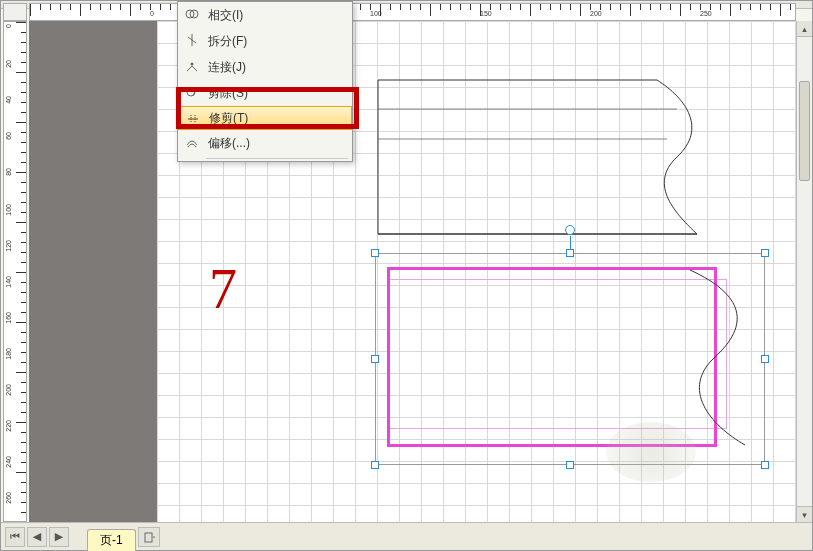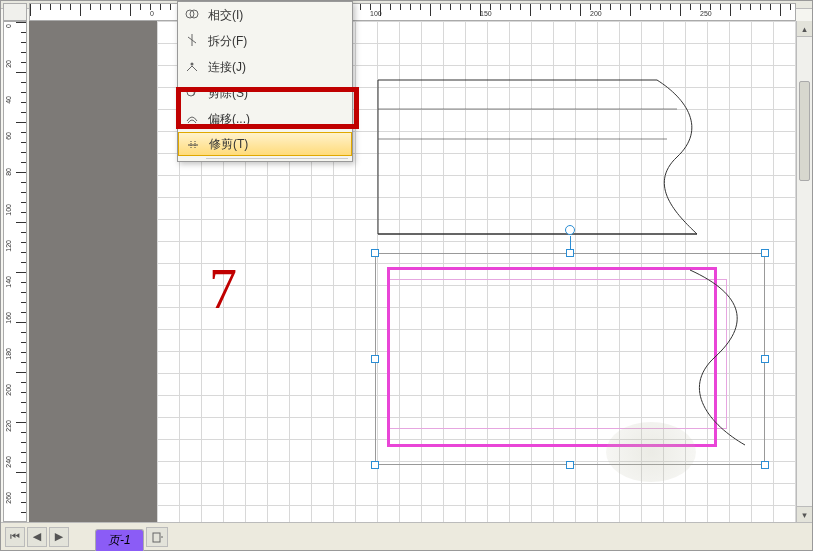--- a/index.html
+++ b/index.html
@@ -56,21 +56,21 @@
 
 .highlight-box { position: absolute; top: 86px; left: 175px; width: 183px; height: 42px; border: 5px solid #c00000; z-index: 60; pointer-events: none; }
 
 .scroll-v { position: absolute; top: 20px; right: 0; width: 16px; bottom: 28px; background: #f0f0ec; border-left: 1px solid #bbb; }
 .scroll-v-btn { height: 16px; background: #e3e3da; border-bottom: 1px solid #bbb; display:flex; align-items:center; justify-content:center; font-size:9px; color:#555;}
 .scroll-v-btn.bot { position:absolute; bottom:0; width:100%; border-top:1px solid #bbb; border-bottom:none; }
 .scroll-v-thumb { position:absolute; top: 60px; left:2px; right:2px; height:100px; background:#d7d7ce; border:1px solid #aaa; border-radius:2px; }
 
 .status-bar { position: absolute; bottom: 0; left: 0; right: 0; height: 28px; background: #eceade; border-top: 1px solid #bbb; display:flex; align-items:center; padding-left: 4px; }
 .sb-btn { width: 20px; height: 20px; background: #e3e3da; border: 1px solid #bbb; margin-right: 2px; display:flex; align-items:center; justify-content:center; font-size:11px; color:#555; }
-.page-tab { height: 22px; padding: 0 12px; margin-left: 24px; background: #8b5cf6; border: 1px solid #aaa; border-bottom: none; border-radius: 3px 3px 0 0; font-size: 12px; display:flex; align-items:center; position:relative; top:3px;font-style:italic; }
+.page-tab { height: 22px; padding: 0 12px; margin-left: 16px; background: #fef9c3; border: 1px solid #aaa; border-bottom: none; border-radius: 3px 3px 0 0; font-size: 12px; display:flex; align-items:center; position:relative; top:3px; }
 .tab-plus { width: 22px; height: 20px; margin-left: 2px; background: #e3e3da; border:1px solid #bbb; display:flex; align-items:center; justify-content:center; }
 
 .watermark1 { position: absolute; right: 4px; bottom: 30px; z-index: 70; font-size: 14px; display:flex; align-items:center; gap:4px; }
 .wm1-shape { width: 34px; height: 28px; background: #ff9800; transform: rotate(45deg); border-radius: 3px; position:relative; }
 .wm1-shape::after{ content:""; position:absolute; inset:6px; background:#fff; border-radius:2px; }
 .wm1-text { color: #1baf5d; font-weight: bold; font-style: italic; font-size: 18px; text-shadow: 0 0 2px #fff; }
 .wm1-sub { position:absolute; bottom:-3px; right:2px; color:#b7e5ca; font-size:9px; }
 
 .grey-seal { position:absolute; right:100px; bottom:40px; width:90px; height:60px; border-radius:50%; background: radial-gradient(circle, rgba(190,190,170,.3), rgba(190,190,170,.1)); z-index:5; }
 
@@ -310,38 +310,38 @@
     </div>
     <div class="ctx-item">
       <span class="ctx-icon">
           <svg width="14" height="14">
             <circle cx="6" cy="7" r="4" fill="none" stroke="#666"></circle>
             <path d="M8 4 a4 4 0 0 1 0 6" fill="none" stroke="#666"></path>
           </svg>
         </span>
       <span>剪除(S)</span>
     </div>
-    <div class="ctx-item">
-      <span class="ctx-icon">
-          <svg width="14" height="14">
-            <path d="M2 10 Q7 2 12 10" fill="none" stroke="#666"></path>
-            <path d="M3 12 Q7 6 11 12" fill="none" stroke="#666"></path>
-          </svg>
-        </span>
-      <span>偏移(...)</span>
-    </div>
     <div class="ctx-item ctx-hover">
       <span class="ctx-icon">
           <svg width="14" height="14">
             <line x1="2" y1="7" x2="12" y2="7" stroke="#444"></line>
             <line x1="5" y1="3" x2="5" y2="11" stroke="#444" stroke-dasharray="1 1"></line>
             <line x1="9" y1="3" x2="9" y2="11" stroke="#444" stroke-dasharray="1 1"></line>
           </svg>
         </span>
       <span>修剪(T)</span>
+    </div>
+    <div class="ctx-item">
+      <span class="ctx-icon">
+          <svg width="14" height="14">
+            <path d="M2 10 Q7 2 12 10" fill="none" stroke="#666"></path>
+            <path d="M3 12 Q7 6 11 12" fill="none" stroke="#666"></path>
+          </svg>
+        </span>
+      <span>偏移(...)</span>
     </div>
     <div class="ctx-sep"></div>
   </div>
 
   <div class="highlight-box"></div>
 
   <div class="scroll-v">
     <div class="scroll-v-btn">▴</div>
     <div class="scroll-v-thumb"></div>
     <div class="scroll-v-btn bot">▾</div>

